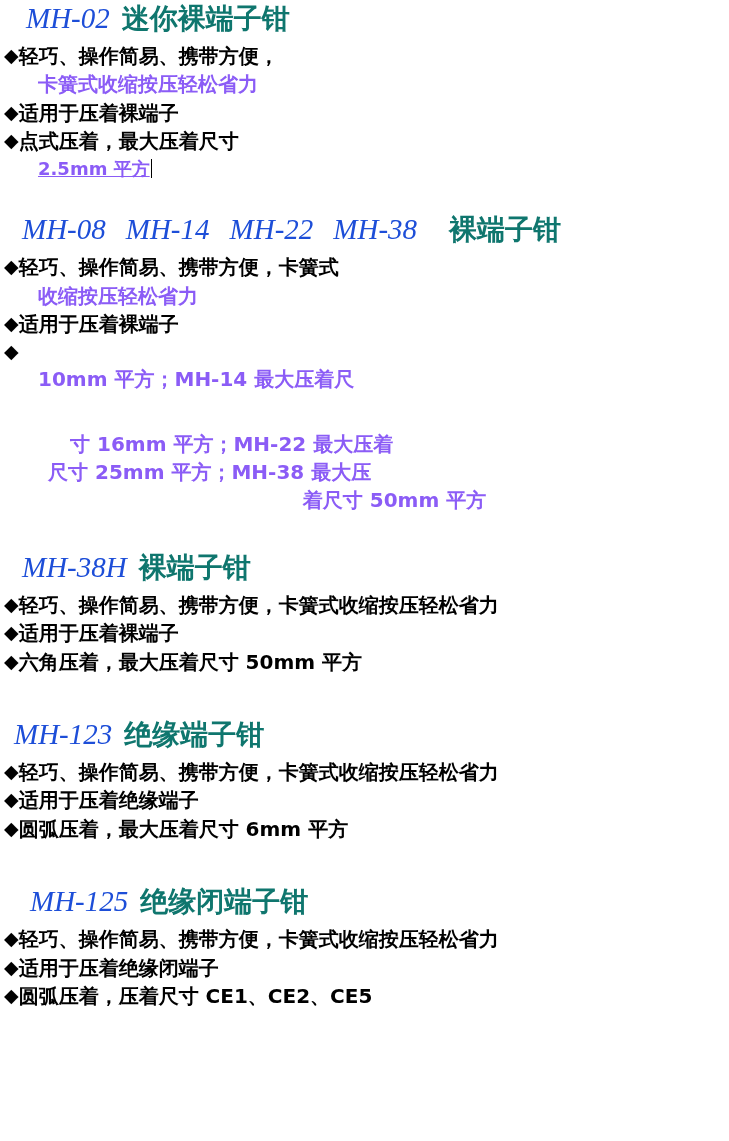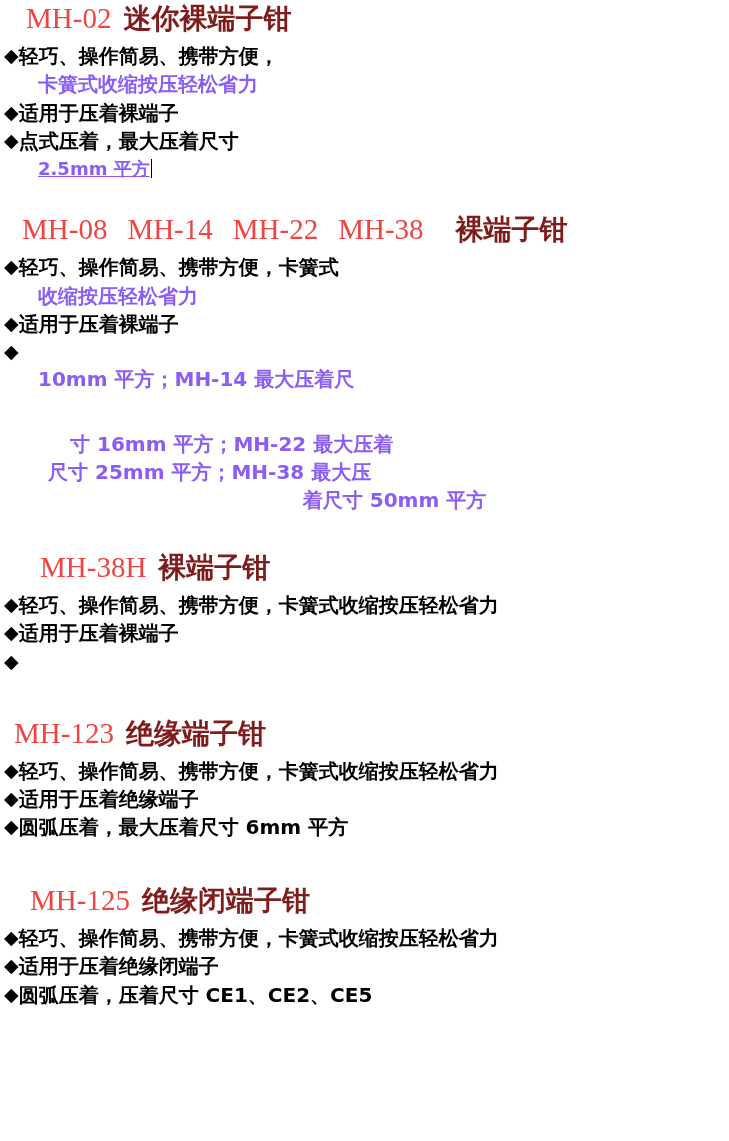--- a/index.html
+++ b/index.html
@@ -29,28 +29,29 @@
     display: flex;
     align-items: baseline;
     white-space: nowrap;
     padding-left: 26px;
     margin-bottom: 4px;
   }
   .heading .model {
     font-family: "Liberation Serif", serif;
     font-size: 29px;
     font-weight: 400;
-    color: #ef4444;
+    color: #1d4ed8;
     letter-spacing: 0px;
+    font-style: italic;
   }
   .heading .name {
     font-family: "DejaVu Sans", sans-serif;
     font-size: 28px;
     font-weight: 700;
-    color: #7f1d1d;
+    color: #0f766e;
     margin-left: 12px;
   }
   .heading.multi .model {
     margin-right: 20px;
   }
   .heading.multi .model:last-of-type {
     margin-right: 0;
   }
   .bullets {
     padding-left: 4px;
@@ -91,21 +92,21 @@
   .sp-4 { height: 40px; }
   .caret {
     display: inline-block;
     width: 1px;
     height: 19px;
     background: #000;
     vertical-align: -3px;
     margin-left: 1px;
   }
   .b2-heading { padding-left: 22px; }
-  .b3-heading { padding-left: 40px; }
+  .b3-heading { padding-left: 22px; }
   .b4-heading { padding-left: 14px; }
   .b5-heading { padding-left: 30px; }
   .b1-heading { padding-left: 26px; }
 </style>
 </head>
 <body>
 
 <div class="page">
 
   <div class="block">
@@ -172,20 +173,21 @@
       <div class="bline">
         <span class="dia">◆</span>
         <span>轻巧、操作简易、携带方便，卡簧式收缩按压轻松省力</span>
       </div>
       <div class="bline">
         <span class="dia">◆</span>
         <span>适用于压着裸端子</span>
       </div>
       <div class="bline">
         <span class="dia">◆</span>
+        <span>六角压着，最大压着尺寸 50mm 平方</span>
       </div>
     </div>
   </div>
 
   <div class="sp-3"></div>
 
   <div class="block">
     <div class="heading b4-heading">
       <span class="model">MH-123</span>
       <span class="name">绝缘端子钳</span>

